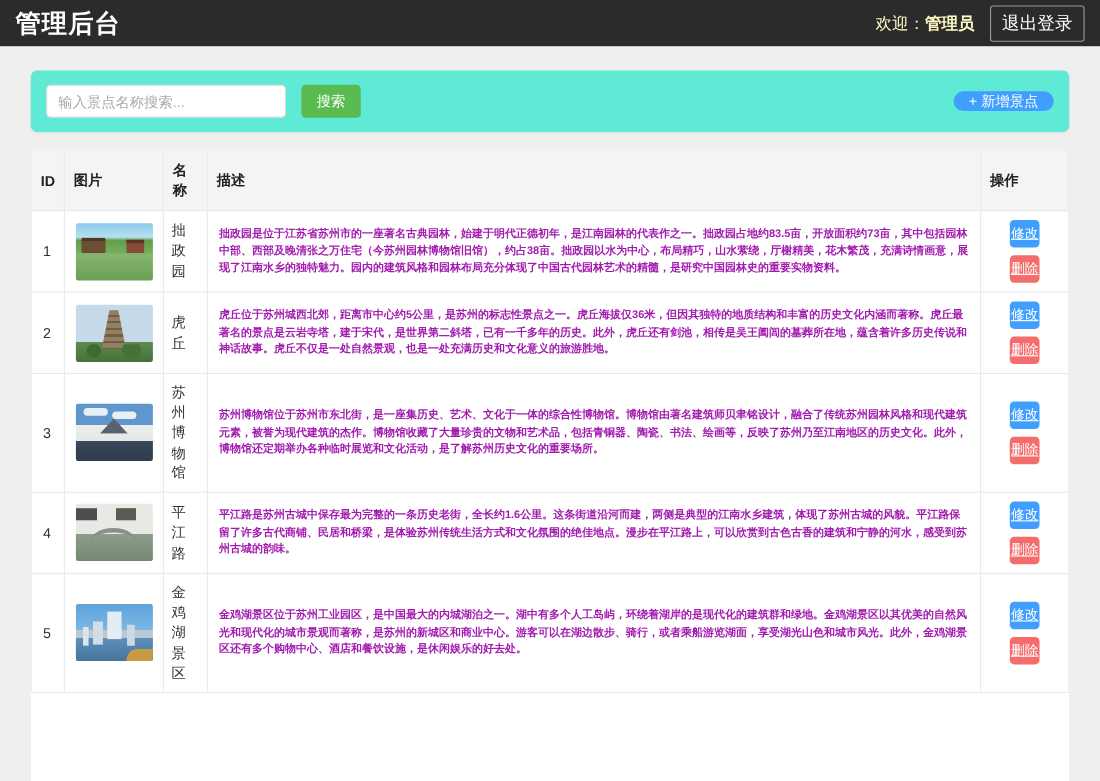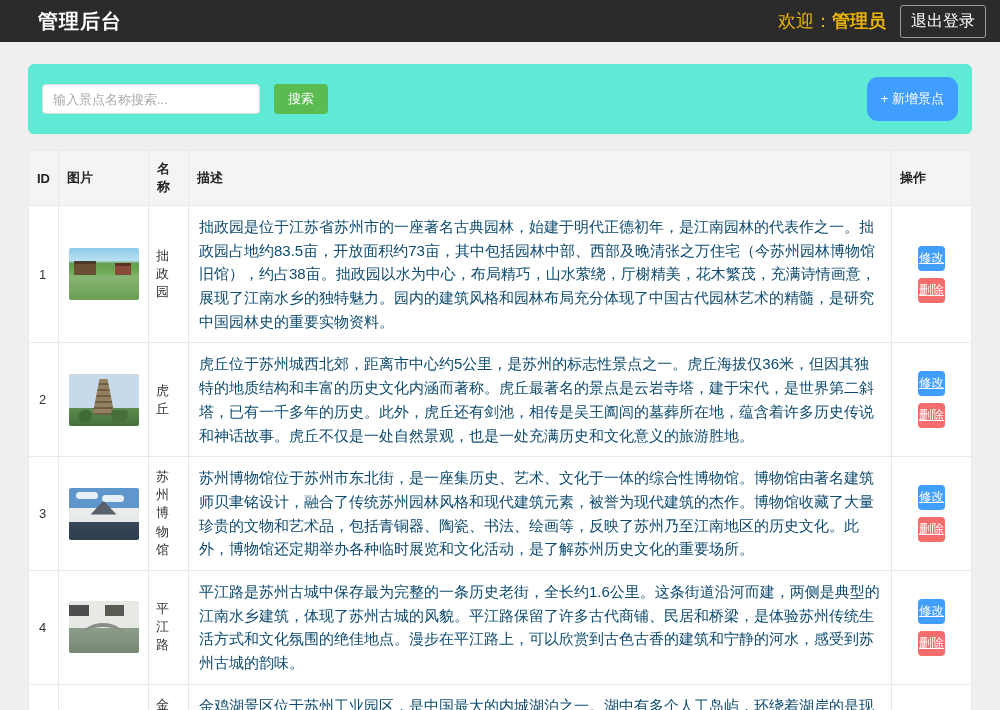--- a/index.html
+++ b/index.html
@@ -1,54 +1,54 @@
 <!DOCTYPE html>
 <html lang="zh"><head>
 <meta charset="utf-8">
 <style>
   * { margin:0; padding:0; box-sizing:border-box; }
   html,body { width:1000px; height:710px; overflow:hidden; }
   body { font-family:"Liberation Sans","DejaVu Sans",sans-serif; background:#efefef; color:#333; }
 
   
   .topbar { height:42px; background:#2b2b2b; display:flex; align-items:center; padding:0 14px; }
-  .topbar .title { color:#fff; font-size:20px; font-weight:bold; letter-spacing:1px;margin-left:24px; }
+  .topbar .title { color:#fff; font-size:23px; font-weight:bold; letter-spacing:1px; }
   .topbar .spacer { flex:1; }
-  .welcome { color:#eab308; font-size:18px; margin-right:14px; }
+  .welcome { color:#fef9c3; font-size:15px; margin-right:14px; }
   .welcome b { font-weight:bold; }
   .logout-btn { background:transparent; color:#fff; border:1px solid #9a9a9a; border-radius:3px;
                 font-size:16px; padding:5px 10px; cursor:pointer; font-family:inherit; }
 
   
   .wrap { display:flex; height:668px; }
   .sidebar { width:140px; background:#3d3d3d; padding-top:26px; flex-shrink:0; }
   .side-item { color:#dcdcdc; font-size:13px; padding:11px 20px; cursor:pointer; }
 
   .main { flex:1; padding:22px 28px 0; display:flex; flex-direction:column; overflow:hidden; }
 
   
   .search-card { background:#5eead4; border-radius:6px; padding:13px 14px; display:flex; align-items:center;
                  box-shadow:0 1px 2px rgba(0,0,0,.04); margin-bottom:16px; }
   .search-input { width:218px; height:30px; border:1px solid #dcdcdc; border-radius:4px; padding:0 10px;
                   font-size:13px; color:#333; font-family:inherit; outline:none; }
   .search-input::placeholder { color:#aaa; }
   .btn { border:none; border-radius:4px; color:#fff; font-size:13px; cursor:pointer; font-family:inherit; }
   .search-btn { height:30px; padding:0 14px; margin-left:14px; }
-  .add-btn { height:44px; padding:0 14px; margin-left:auto;border-radius:11px; }
+  .add-btn { height:18px; padding:0 14px; margin-left:auto;border-radius:11px; }
 
   
   .table-card { background:#fff; flex:1; border-radius:4px 4px 0 0; overflow:hidden; }
   table { width:100%; border-collapse:collapse; table-layout:fixed; }
   th, td { border:1px solid #e9e9e9; font-size:13px; vertical-align:middle; }
   th { background:#f4f4f4; font-weight:bold; text-align:left; padding:9px 8px; color:#222; }
   td { padding:8px 8px; }
   .col-id { width:30px; } .col-img { width:90px; } .col-name { width:40px; } .col-op { width:80px; }
   td.cell-id { text-align:left; padding-left:10px; }
   td.cell-name { padding:8px 7px; line-height:1.4; }
-  td.cell-desc { font-size:15px; line-height:1.58; color:#0c4a6e; padding:9px 10px; }
+  td.cell-desc { font-size:10px; line-height:1.58; color:#a21caf; padding:9px 10px;font-weight:bold; }
   td.cell-op { text-align:center; }
   .op-btn { display:block; width:27px; margin:0 auto; padding:4px 0; font-size:12.5px;text-decoration:underline; }
   .op-btn + .op-btn { margin-top:7px; }
 
   
   .thumb { width:70px; height:52px; border-radius:2px; position:relative; overflow:hidden; margin:0 auto; }
   .thumb::before, .thumb::after { content:""; position:absolute; }
 
   .scene-garden { background:linear-gradient(180deg,#8cc9e9 0,#b7e0f2 24%,#629f4b 30%,#74ad5b 50%,#86b573 55%,#699e52 100%); }
   .scene-garden::before { left:5px; top:13px; width:22px; height:11px; background:#6b4f35; border-top:3px solid #4d392a; border-radius:1px; }

